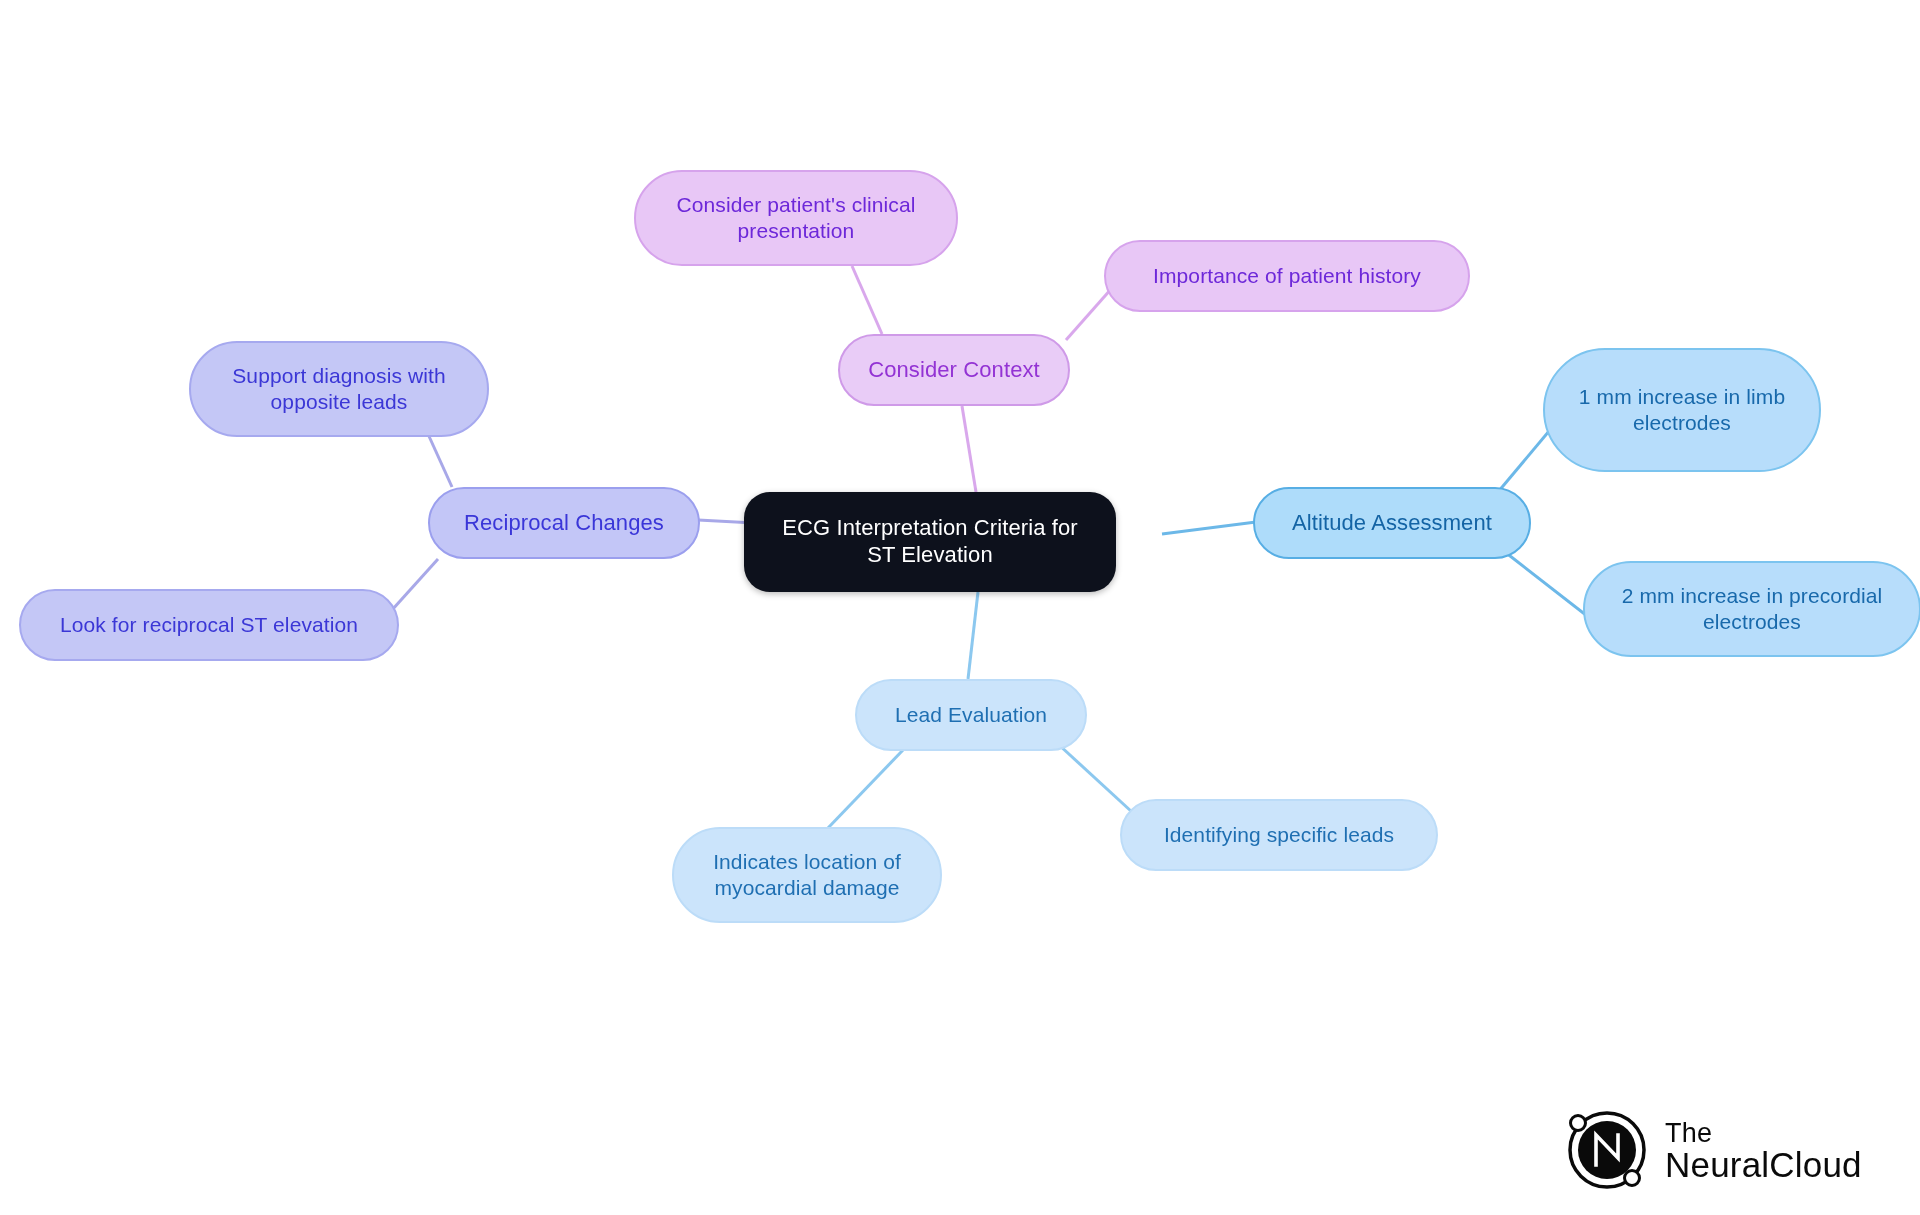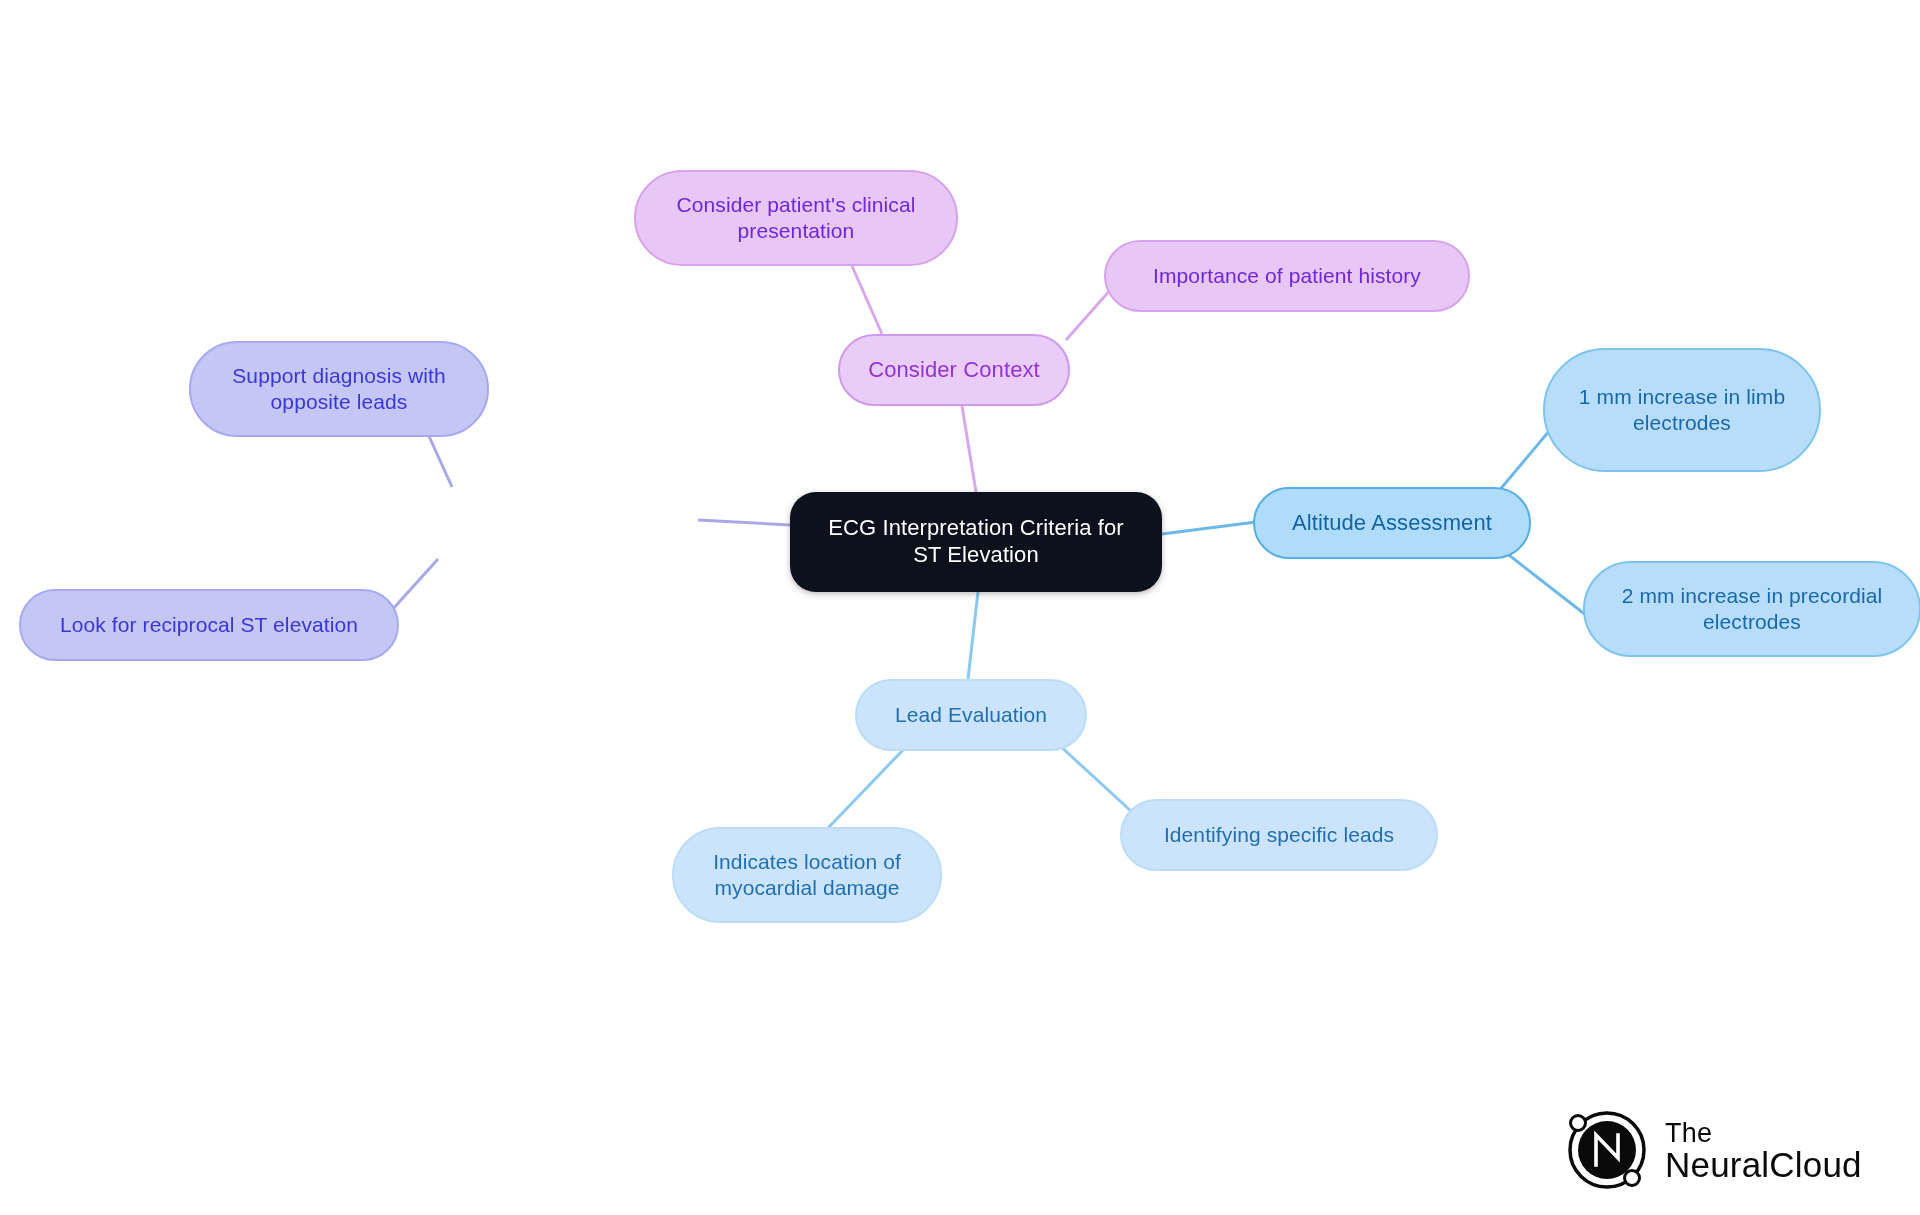--- a/index.html
+++ b/index.html
@@ -155,21 +155,21 @@
 
     <line x1="790" y1="525" x2="698" y2="520" stroke="#a8a8e8" stroke-width="3"></line>
     <line x1="452" y1="487" x2="428" y2="434" stroke="#a8a8e8" stroke-width="3"></line>
     <line x1="438" y1="559" x2="392" y2="610" stroke="#a8a8e8" stroke-width="3"></line>
 
     <line x1="976" y1="492" x2="962" y2="406" stroke="#d9a8ec" stroke-width="3"></line>
     <line x1="882" y1="334" x2="852" y2="266" stroke="#d9a8ec" stroke-width="3"></line>
     <line x1="1066" y1="340" x2="1112" y2="288" stroke="#d9a8ec" stroke-width="3"></line>
   </svg>
 
-  <div class="node node-root" style="left:790px; top:492px; width:372px; height:100px;">
+  <div class="node node-root" style="left:744px; top:492px; width:372px; height:100px;">
     <span class="node-label">ECG Interpretation Criteria for
 ST Elevation</span>
   </div>
 
   <div class="node node-blue-main" style="left:1253px; top:487px; width:278px; height:72px;">
     <span class="node-label">Altitude Assessment</span>
   </div>
   <div class="node node-blue-leaf" style="left:1543px; top:348px; width:278px; height:124px;">
     <span class="node-label">1 mm increase in limb
 electrodes</span>
@@ -183,20 +183,23 @@
     <span class="node-label">Lead Evaluation</span>
   </div>
   <div class="node node-blue-pale" style="left:672px; top:827px; width:270px; height:96px;">
     <span class="node-label">Indicates location of
 myocardial damage</span>
   </div>
   <div class="node node-blue-pale" style="left:1120px; top:799px; width:318px; height:72px;">
     <span class="node-label">Identifying specific leads</span>
   </div>
 
+  <div class="node node-peri-main" style="left:428px; top:487px; width:272px; height:72px;">
+    <span class="node-label">Reciprocal Changes</span>
+  </div>
   <div class="node node-peri-leaf" style="left:189px; top:341px; width:300px; height:96px;">
     <span class="node-label">Support diagnosis with
 opposite leads</span>
   </div>
   <div class="node node-peri-leaf" style="left:19px; top:589px; width:380px; height:72px;">
     <span class="node-label">Look for reciprocal ST elevation</span>
   </div>
 
   <div class="node node-violet-main" style="left:838px; top:334px; width:232px; height:72px;">
     <span class="node-label">Consider Context</span>

